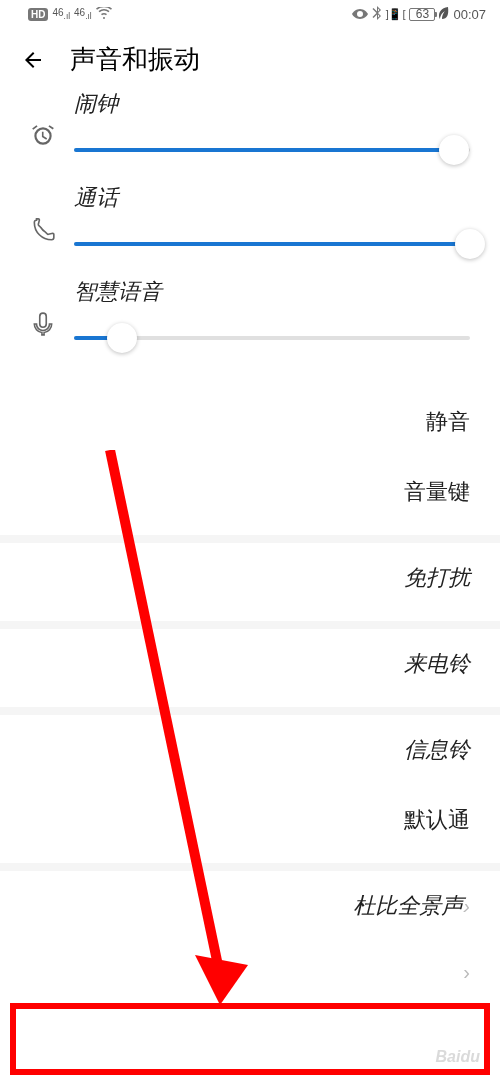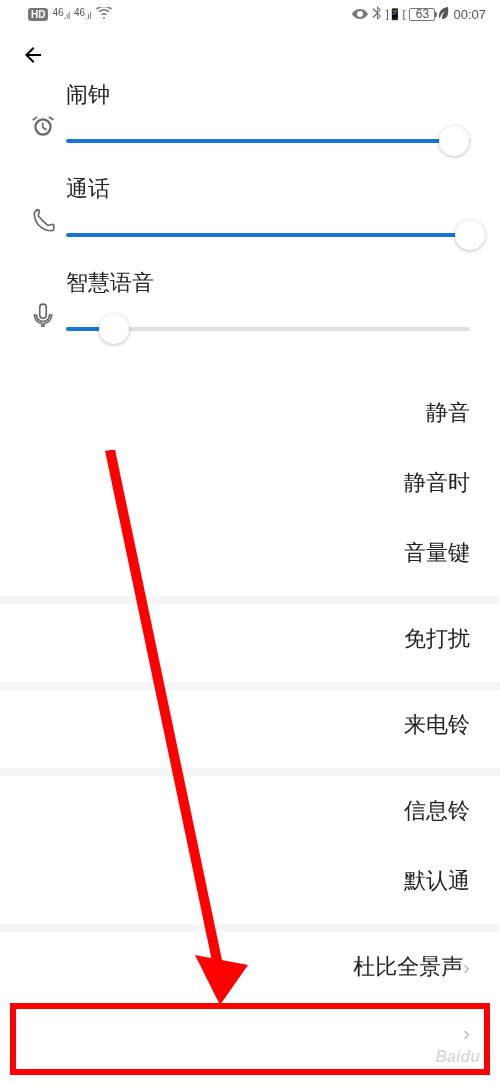--- a/index.html
+++ b/index.html
@@ -57,22 +57,23 @@
       align-items: center;
       padding: 14px 20px 12px;
       gap: 24px;
     }
     .back-arrow { width: 26px; height: 26px; display: flex; align-items: center; justify-content: center; }
     .header-title { font-size: 26px; font-weight: 500; }
     .sliders { padding: 0 30px 10px 30px; }
     .slider-row {
       display: flex;
       align-items: flex-start;
-      gap: 10px;
+      gap: 18px;
       margin-bottom: 18px;
+      font-style: italic;
     }
     .slider-icon {
       width: 26px;
       height: 26px;
       margin-top: 34px;
       color: #666;
       flex-shrink: 0;
     }
     .slider-body { flex: 1; }
     .slider-label { font-size: 22px; color: #222; margin-bottom: 16px; }
@@ -114,21 +115,21 @@
       color: #222;
       display: flex;
       align-items: center;
       justify-content: flex-end;
       position: relative;
     }
     .chevron {
       color: #bbb;
       font-size: 20px;
     }
-    .list-item.gap-top { margin-top: 16px; }
+    .list-item.gap-top { margin-top: 16px; font-style: italic; }
     .list-item.gap-top::before {
       content: "";
       position: absolute;
       top: -8px;
       left: 0;
       width: 100%;
       height: 8px;
       background: #f5f5f5;
     }
     .arrow-overlay {
@@ -200,20 +201,21 @@
     <span>00:07</span>
   </div>
 </div>
 
 <div class="header">
   <div class="back-arrow">
     <svg width="24" height="24" viewBox="0 0 24 24">
         <path d="M20 11H7.8l5.6-5.6L12 4l-8 8 8 8 1.4-1.4L7.8 13H20z" fill="#000"></path>
       </svg>
   </div>
+  <div class="header-title">声音和振动</div>
 </div>
 
 <div class="sliders">
 
   <div class="slider-row">
     <div class="slider-icon">
       <svg width="26" height="26" viewBox="0 0 24 24">
           <path d="M12 4a8 8 0 100 16 8 8 0 000-16zm0 14a6 6 0 110-12 6 6 0 010 12zm.5-10h-1.5v5l4 2.4.8-1.3-3.3-2zM6 2L2 5l1 1.3L7 3.3zM18 2l-1 1.3L21 6l1-1.3z" fill="#666"></path>
         </svg>
     </div>
@@ -259,23 +261,20 @@
     </div>
   </div>
 
 </div>
 
 <div class="list">
   <div class="list-item">
     <span>静音</span>
   </div>
   <div class="list-item">
-    <span>静音时</span>
-  </div>
-  <div class="list-item">
     <span>音量键</span>
   </div>
   <div class="list-item gap-top">
     <span>免打扰</span>
   </div>
   <div class="list-item gap-top">
     <span>来电铃</span>
   </div>
   <div class="list-item gap-top">
     <span>信息铃</span>

